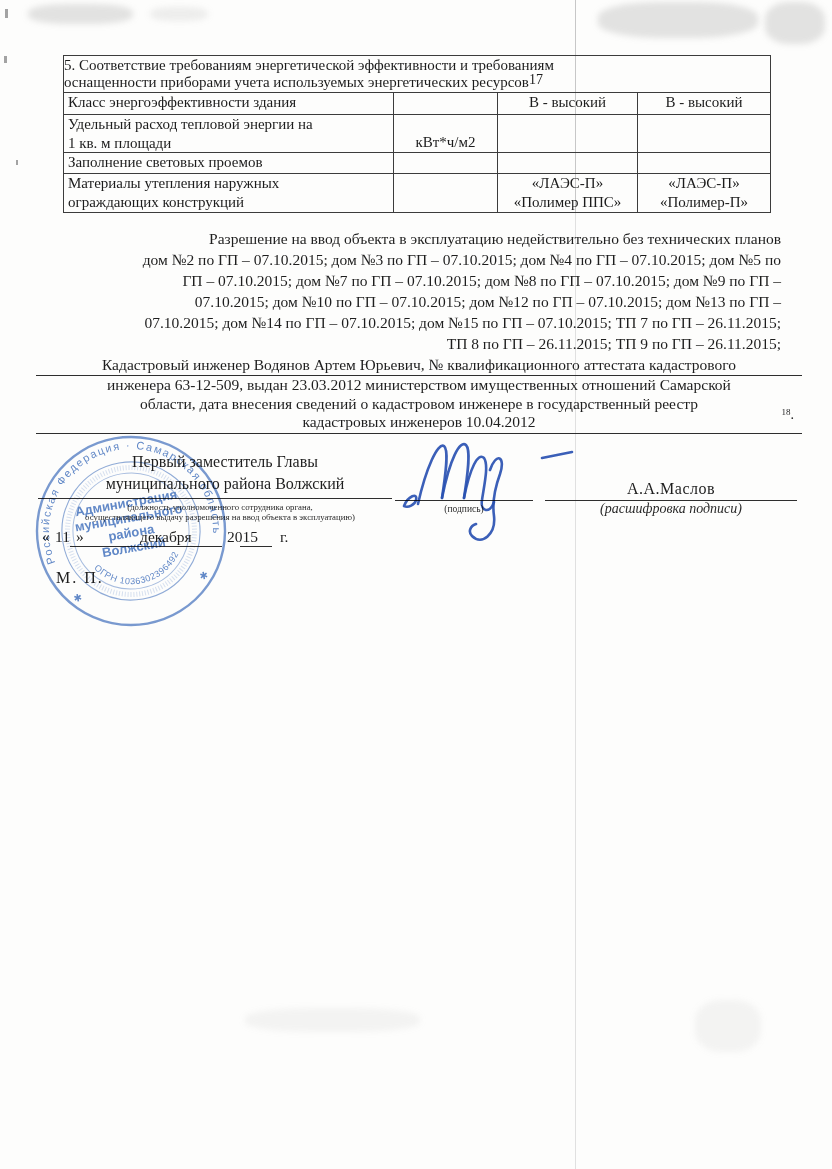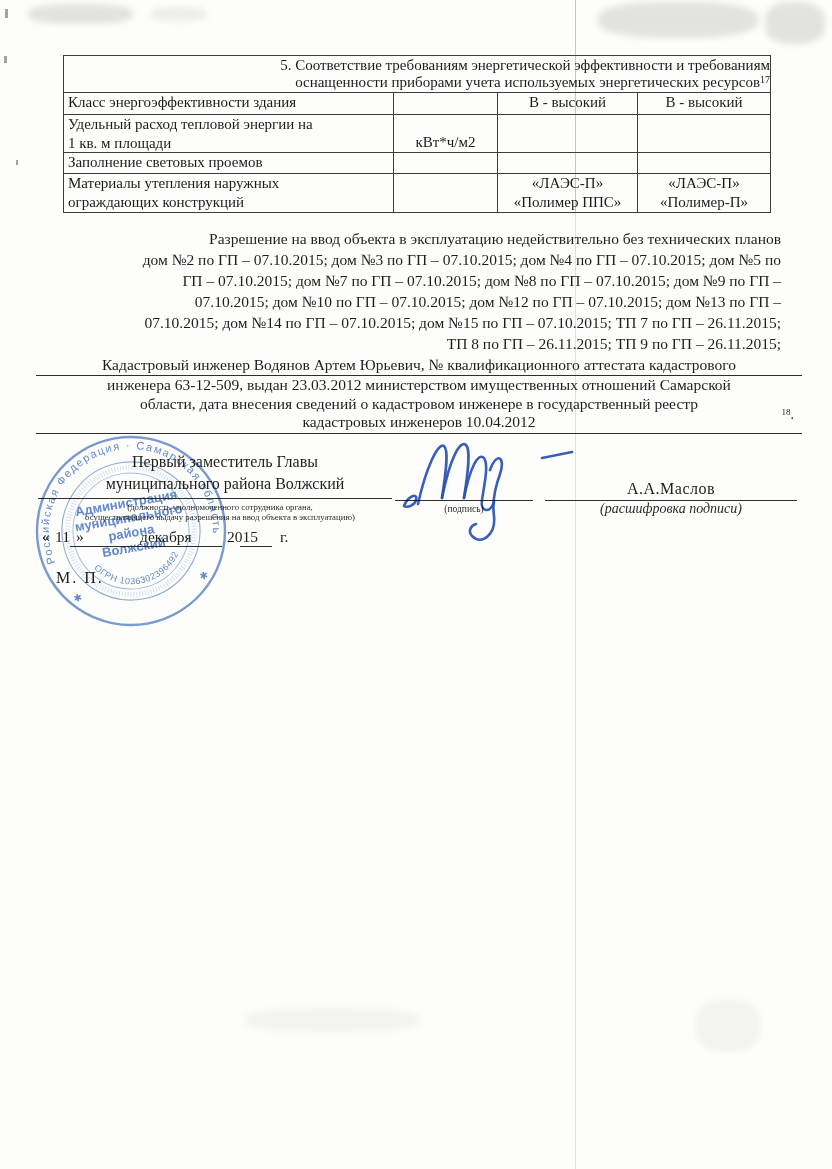--- a/index.html
+++ b/index.html
@@ -14,24 +14,24 @@
   .sm-c{background:rgba(140,140,140,.09);}
   .speck{position:absolute;background:rgba(90,90,90,.55);}
   .scanline{position:absolute;left:575px;top:0;width:1px;height:1169px;background:rgba(150,150,150,.28);}
   .scanline-top{position:absolute;left:575px;top:0;width:1px;height:212px;background:rgba(135,135,135,.28);}
   
   .doc-table{
     position:absolute;left:63px;top:55px;width:707px;border-collapse:collapse;
     table-layout:fixed;font-size:15px;line-height:18.5px;color:#1c1c1c;
   }
   .doc-table td{border:1.5px solid #3c3c3c;padding:0 4px;vertical-align:top;overflow:hidden;}
-  .doc-table .ttl{text-align:right;line-height:16.5px;padding:1px 0 2px 0;}
+  .doc-table .ttl{text-align:left;line-height:16.5px;padding:1px 0 2px 0;}
   .doc-table .c-center{text-align:center;}
   .doc-table .v-bottom{vertical-align:bottom;padding-bottom:1px;}
-  .sup{font-size:10px;vertical-align:top;position:relative;top:-2px;}
+  .sup{font-size:14px;vertical-align:top;position:relative;top:-2px;}
   
   .para{position:absolute;left:63px;top:229px;width:718px;font-size:15.5px;line-height:20.9px;text-align:right;}
   .cad{position:absolute;left:36px;top:356px;width:766px;text-align:center;font-size:15.5px;line-height:18.4px;}
   .cad .u{border-bottom:1.2px solid #2e2e2e;padding-bottom:1px;}
   .cad .last{position:relative;}
   .cad .endnote{position:absolute;right:8px;top:-7px;font-size:14px;}
   .cad .endnote .sup{font-size:9px;top:-3px;}
   
   .abs{position:absolute;}
   .hline{position:absolute;height:1.2px;background:#2e2e2e;}

